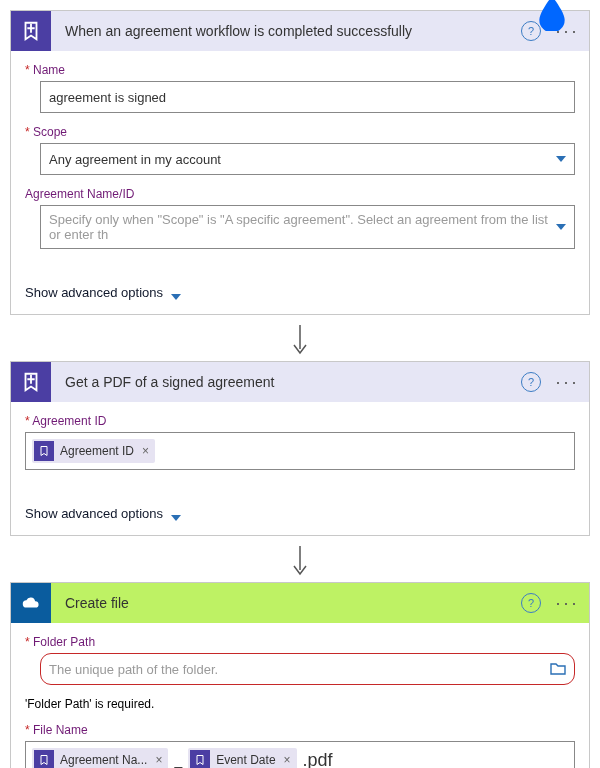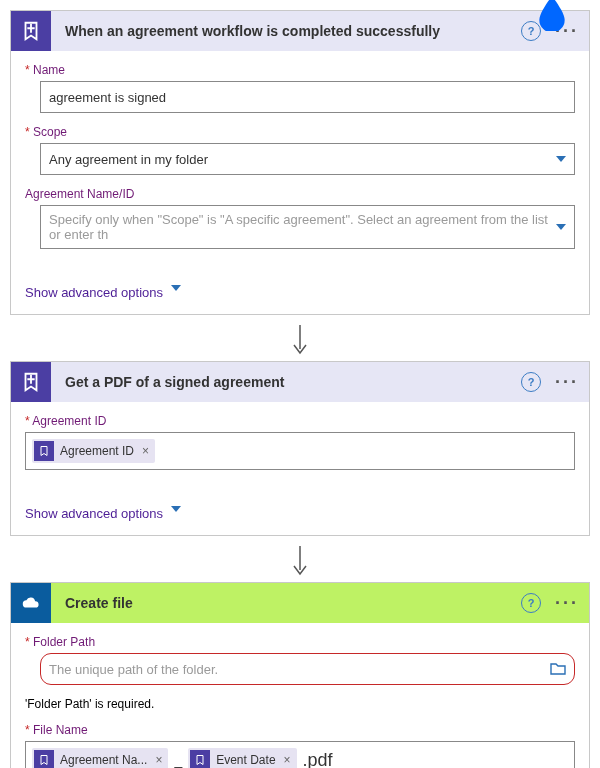--- a/index.html
+++ b/index.html
@@ -14,21 +14,20 @@
   .card {
     border: 1px solid #c8c8c8;
     margin-bottom: 4px;
     background: #fff;
   }
   .card-header {
     display: flex;
     align-items: center;
     padding: 0 10px 0 0;
     position: relative;
-    font-weight: bold;
   }
   .hdr-adobe { background: #e6e6f5; }
   .hdr-file  { background: #bef264; }
   .icon-tile {
     width: 40px;
     height: 40px;
     display: flex;
     align-items: center;
     justify-content: center;
     flex-shrink: 0;
@@ -118,25 +117,25 @@
     width: 20px; height: 20px;
     background: #4b3ea3;
     display: flex; align-items: center; justify-content: center;
   }
   .token .mini-tile svg { width: 12px; height: 12px; }
   .token .x { color: #666; cursor: pointer; font-size: 12px; margin-left: 2px; }
   .plain-ext { font-size: 18px; color: #333; padding: 0 2px; }
   .sep { font-size: 14px; color: #333; padding: 0 2px; }
   .advanced-link {
     padding: 10px 14px 14px;
-    color: #4c1d95;
+    color: #0f172a;
     font-size: 13px;
     cursor: pointer;
     display: flex;
-    align-items: flex-start;
+    align-items: flex-end;
     gap: 0;
   }
   .arrow-connector {
     display: flex;
     justify-content: center;
     padding: 6px 0 4px;
   }
   .arrow-connector svg { width: 20px; height: 32px; }
   .ms-drop {
     position: absolute;
@@ -165,21 +164,21 @@
   <div class="card-body">
     <div class="field">
       <div class="field-label req">Name</div>
       <div class="field-input">
           <span>agreement is signed</span>
         </div>
     </div>
     <div class="field">
       <div class="field-label req">Scope</div>
       <div class="field-input select">
-        <span>Any agreement in my folder</span>
+        <span>Any agreement in my account</span>
         <span class="chev-down"></span>
       </div>
     </div>
     <div class="field">
       <div class="field-label">Agreement Name/ID</div>
       <div class="field-input select">
         <span class="placeholder">Specify only when "Scope" is "A specific agreement". Select an agreement from the list or enter th</span>
         <span class="chev-down"></span>
       </div>
     </div>

